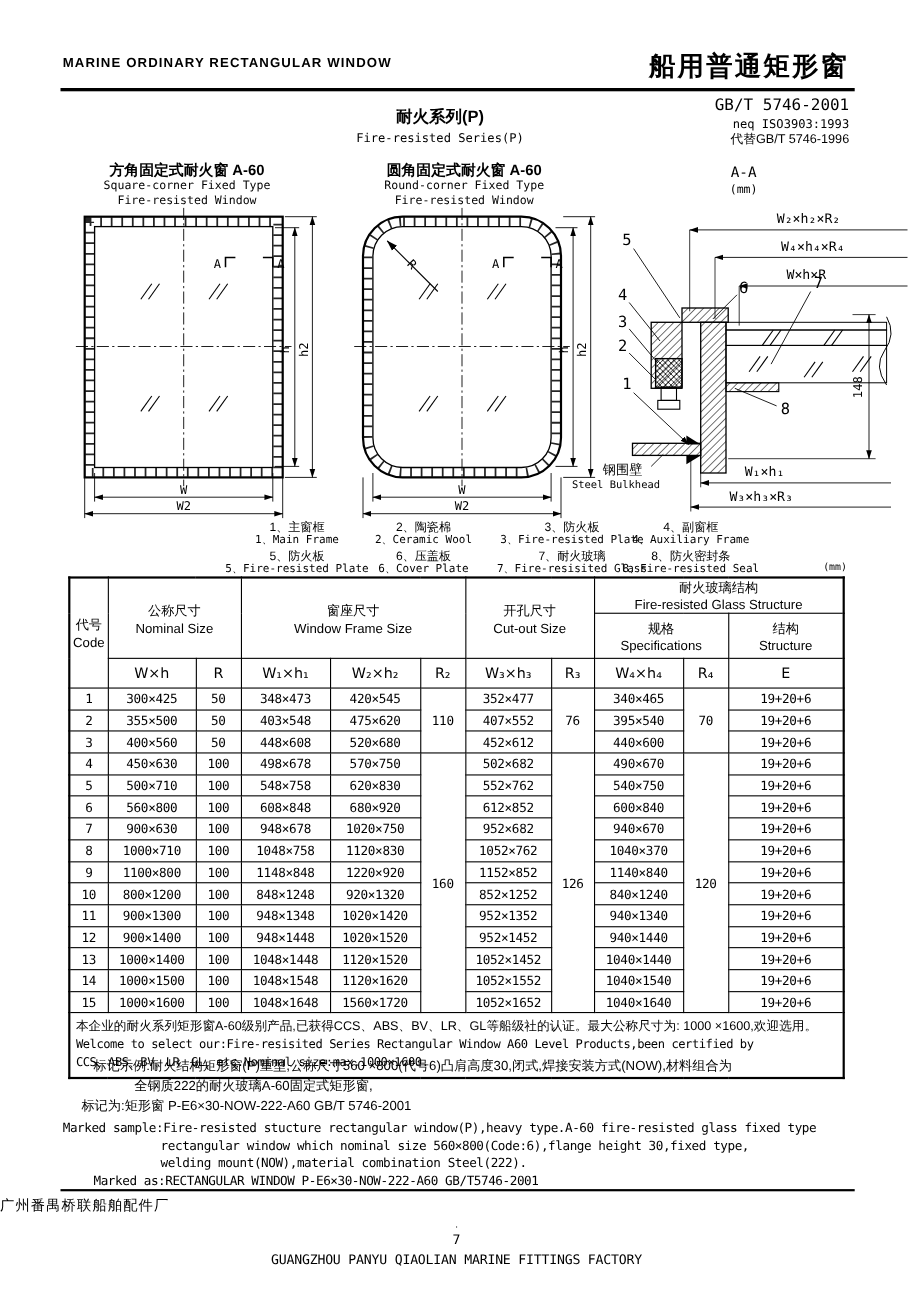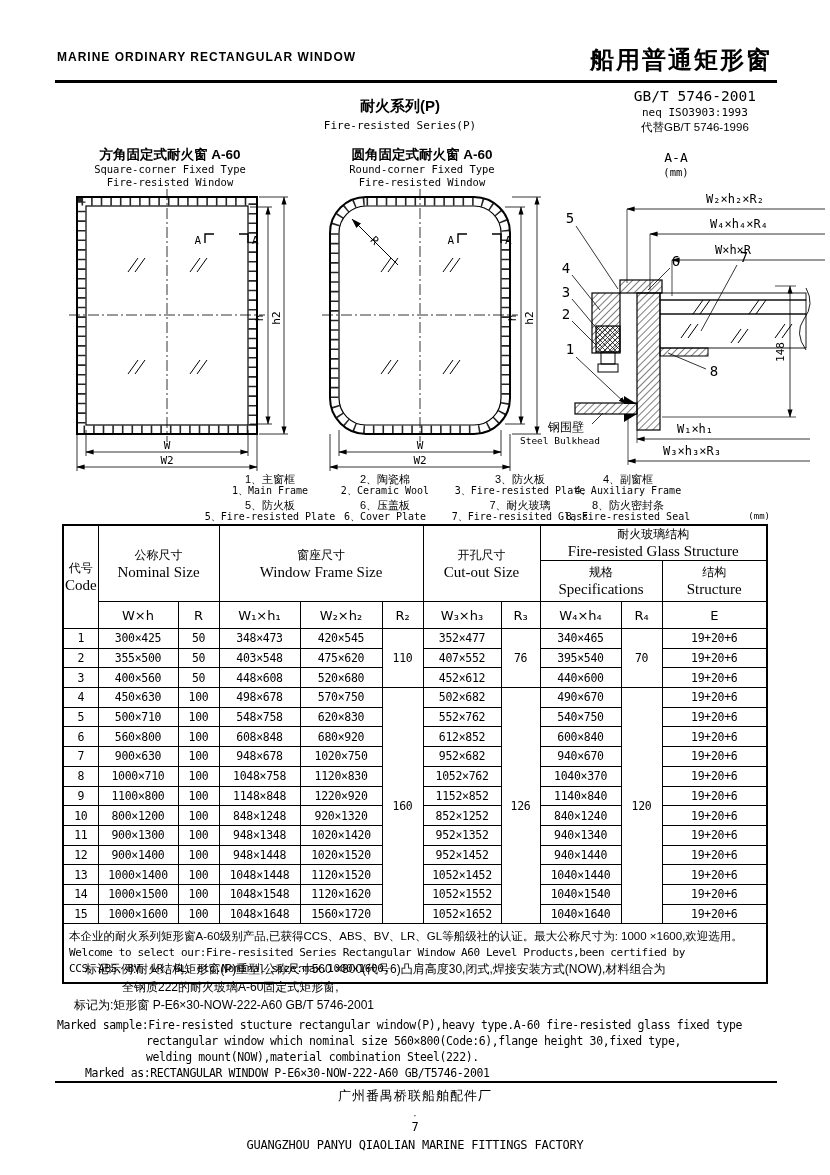--- a/index.html
+++ b/index.html
@@ -7,57 +7,57 @@
         font-family:"Liberation Sans","DejaVu Sans",sans-serif;color:#000;overflow:hidden;}
   .abs{position:absolute;}
   .ctr{transform:translateX(-50%);}
   .mono{font-family:"DejaVu Sans Mono",monospace;}
   .zh{font-family:"Liberation Sans","DejaVu Sans",sans-serif;}
 
   
   .title-en{left:57px;top:50px;font-size:12px;font-weight:bold;letter-spacing:1px;white-space:nowrap;}
   .title-zh{right:58px;top:44px;font-size:24px;font-weight:bold;letter-spacing:2px;white-space:nowrap;}
   .head-rule{left:55px;top:80px;width:722px;height:3px;background:#000;}
-  .standards{right:74px;top:87px;text-align:center;line-height:1.3;}
+  .standards{right:58px;top:87px;text-align:right;line-height:1.3;}
   .standards .l1{font-size:14.5px;}
   .standards .l2{font-size:11px;}
   .standards .l3{font-size:11.5px;}
   .series-zh{left:400px;top:97px;font-size:15px;font-weight:bold;white-space:nowrap;}
   .series-en{left:400px;top:119px;font-size:11px;white-space:nowrap;}
 
   
   .dt-zh{font-size:13.5px;font-weight:bold;white-space:nowrap;}
   .dt-en{font-size:10.5px;white-space:nowrap;}
 
   
   .lg-zh{font-size:11px;white-space:nowrap;}
   .lg-en{font-size:10px;white-space:nowrap;}
 
   
   .tbl-unit{right:60px;top:511px;font-size:9px;}
   table.spec{position:absolute;left:62px;top:524px;width:706px;border-collapse:collapse;table-layout:fixed;
              border:2px solid #000;}
   table.spec th,table.spec td{border:1px solid #000;text-align:center;vertical-align:middle;padding:0;}
   table.spec th .g-zh{font-size:12px;font-weight:normal;}
-  table.spec th .g-en{font-size:15px;font-weight:normal;font-family:Liberation Serif, serif;}
+  table.spec th .g-en{font-size:12px;font-weight:normal;font-family:Liberation Sans, sans-serif;}
   tr.h1 th{height:28px;}
   tr.h2 th{height:40px;}
   tr.h3 th{height:26px;font-weight:normal;font-size:13px;font-family:"DejaVu Sans","DejaVu Sans Mono",sans-serif;}
   tbody.data td{height:18.7px;font-size:11.5px;font-family:"DejaVu Sans Mono",monospace;letter-spacing:-0.3px;}
   tbody.note td{text-align:left;padding:4px 5px 5px 5px;}
   .note-zh{font-size:11.5px;line-height:1.45;}
   .note-en{font-size:11px;line-height:1.45;font-family:"DejaVu Sans Mono",monospace;letter-spacing:-0.4px;}
 
   
   .bn-zh{font-size:12px;white-space:nowrap;}
   .bn-en{font-size:11.5px;white-space:nowrap;font-family:"DejaVu Sans Mono",monospace;letter-spacing:-0.4px;}
 
   
   .foot-rule{left:55px;top:1081px;width:722px;height:2px;background:#000;}
-  .company-zh{left:0;width:830px;text-align:center;top:1087px;font-size:13px;letter-spacing:1px;}
+  .company-zh{left:0;width:830px;top:1087px;font-size:13px;letter-spacing:1px;}
   .company-en{left:0;width:830px;text-align:center;top:1102px;font-size:12px;font-family:"DejaVu Sans Mono",monospace;letter-spacing:-0.2px;margin-top:36px;}
   .page-dot{left:0;width:830px;text-align:center;top:1112px;font-size:10px;line-height:8px;}
   .page-no{left:0;width:830px;text-align:center;top:1120px;font-size:12px;font-family:"DejaVu Sans Mono",monospace;}
 
   svg text{fill:#000;font-family:"DejaVu Sans Mono","DejaVu Sans",monospace;}
 </style>
 </head>
 <body>
 
 <div class="page">

